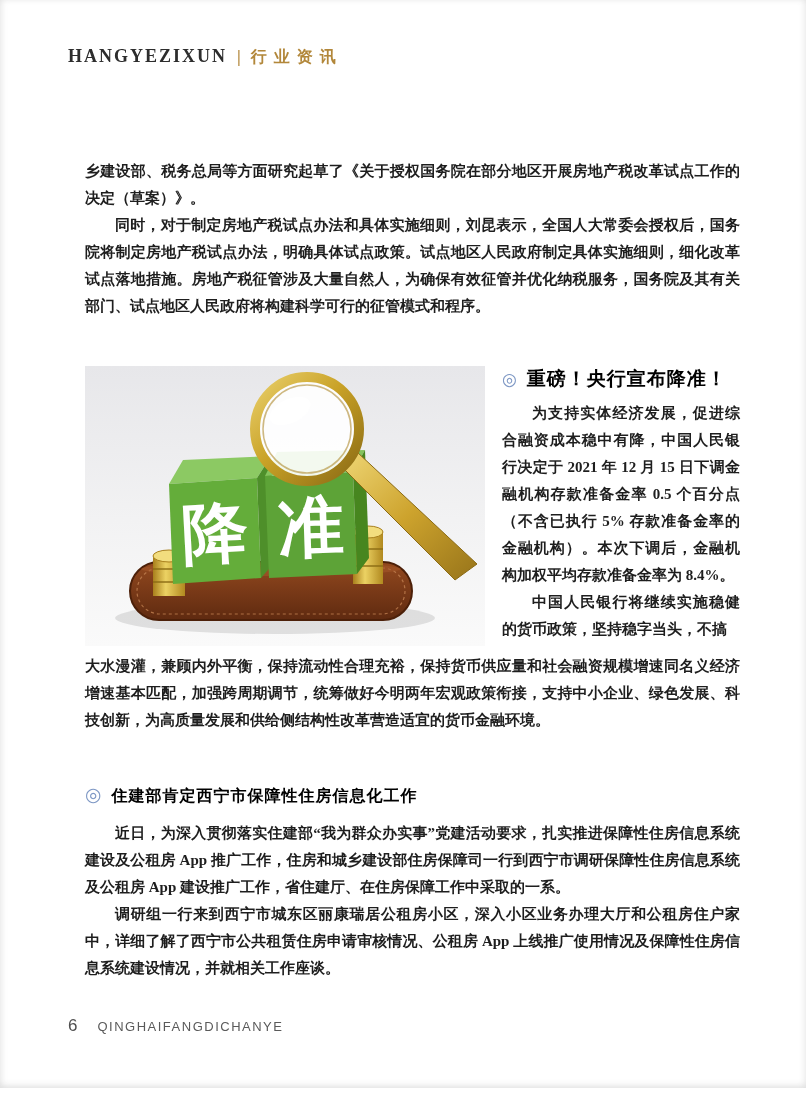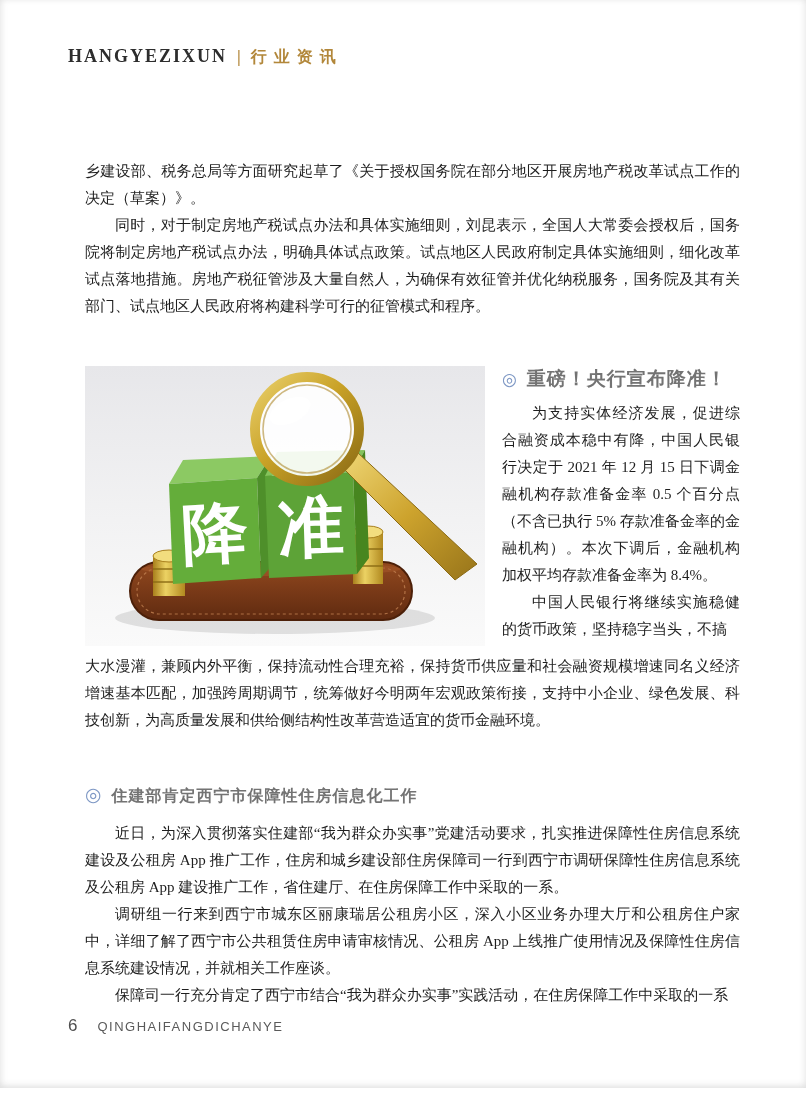--- a/index.html
+++ b/index.html
@@ -7,30 +7,30 @@
     position:relative;width:806px;height:1088px;background:#ffffff;overflow:hidden;
     font-family:"Liberation Serif","DejaVu Serif",serif;color:#1e1e1e;
     box-shadow:inset 3px 0 6px rgba(0,0,0,.05), inset -3px 0 6px rgba(0,0,0,.04), inset 0 -4px 6px rgba(0,0,0,.06);
   }
   
   .page-header{position:absolute;left:68px;top:46px;display:flex;align-items:baseline;gap:10px;}
   .brand{font-family:"Liberation Serif",serif;font-weight:bold;font-size:18px;letter-spacing:2px;color:#2d2d2d;}
   .hdr-divider{color:#b2873a;font-weight:bold;font-size:17px;}
   .section-tag{color:#b2873a;font-size:16px;letter-spacing:7px;font-weight:bold;font-family:Liberation Mono, monospace;}
   
-  .para{font-size:15px;line-height:27px;text-align:justify;margin:0;}
+  .para{font-size:15px;line-height:27px;text-align:justify;margin:0;font-weight:bold;}
   .indent{text-indent:2em;}
   .intro{position:absolute;left:85px;width:655px;top:158px;}
   
   .media-row{position:absolute;left:85px;width:655px;top:366px;display:flex;}
   .illustration{width:400px;height:280px;flex:0 0 auto;}
   .right-col{flex:1 1 auto;margin-left:17px;}
   .sec-head{display:flex;align-items:baseline;margin:0 0 8px 0;font-family:"Liberation Sans","DejaVu Sans",sans-serif;}
   .sec-bullet{color:#7d97c4;font-size:17px;margin-right:10px;font-family:"DejaVu Sans",sans-serif;}
-  .sec-title{color:#737373;font-weight:bold;font-size:19px;letter-spacing:1px;}
+  .sec-title{color:#000000;font-weight:bold;font-size:19px;letter-spacing:1px;}
   .right-col .para{line-height:27px;}
   .cont-para{position:absolute;left:85px;width:655px;top:653px;}
   
   .sec2-head{position:absolute;left:85px;top:783px;}
   .sec2-head .sec-bullet{font-size:19px;}
   .sec2-head .sec-title{font-size:16px;}
   .sec2-body{position:absolute;left:85px;width:655px;top:820px;}
   
   .page-footer{position:absolute;left:68px;top:1016px;display:flex;align-items:baseline;gap:20px;
     font-family:"Liberation Sans","DejaVu Sans",sans-serif;color:#4f4f4f;}
@@ -140,21 +140,20 @@
   <p class="para cont-para">大水漫灌，兼顾内外平衡，保持流动性合理充裕，保持货币供应量和社会融资规模增速同名义经济增速基本匹配，加强跨周期调节，统筹做好今明两年宏观政策衔接，支持中小企业、绿色发展、科技创新，为高质量发展和供给侧结构性改革营造适宜的货币金融环境。</p>
 
   <div class="sec-head sec2-head">
     <span class="sec-bullet">◎</span>
     <span class="sec-title">住建部肯定西宁市保障性住房信息化工作</span>
   </div>
 
   <div class="sec2-body">
     <p class="para indent">近日，为深入贯彻落实住建部“我为群众办实事”党建活动要求，扎实推进保障性住房信息系统建设及公租房 App 推广工作，住房和城乡建设部住房保障司一行到西宁市调研保障性住房信息系统及公租房 App 建设推广工作，省住建厅、在住房保障工作中采取的一系。</p>
     <p class="para indent">调研组一行来到西宁市城东区丽康瑞居公租房小区，深入小区业务办理大厅和公租房住户家中，详细了解了西宁市公共租赁住房申请审核情况、公租房 App 上线推广使用情况及保障性住房信息系统建设情况，并就相关工作座谈。</p>
-    <p class="para indent">保障司一行充分肯定了西宁市结合“我为群众办实事”实践活动，在住房保障工作中采取的一系</p>
   </div>
 
   <div class="page-footer">
     <span class="page-num">6</span>
     <span class="magazine-name">QINGHAIFANGDICHANYE</span>
   </div>
 
 </div>
 
 </body></html>

